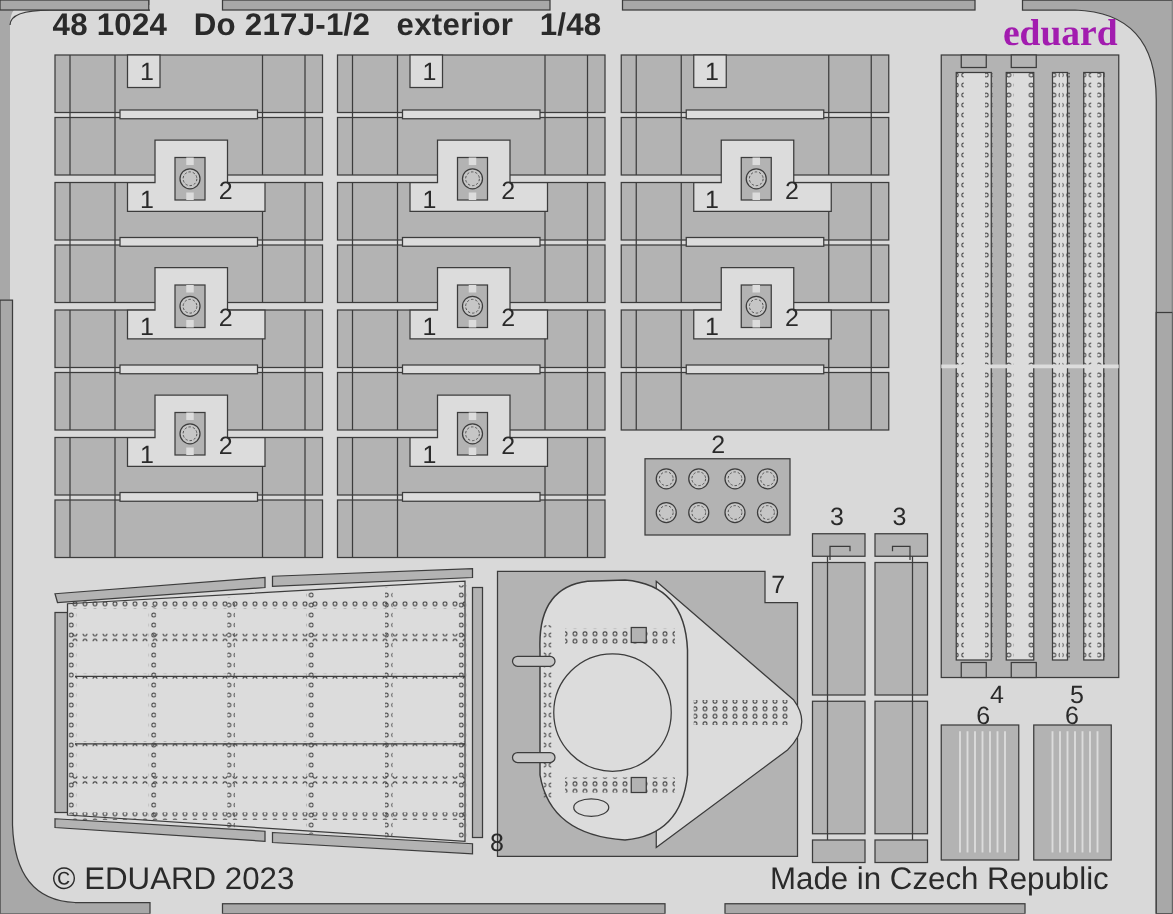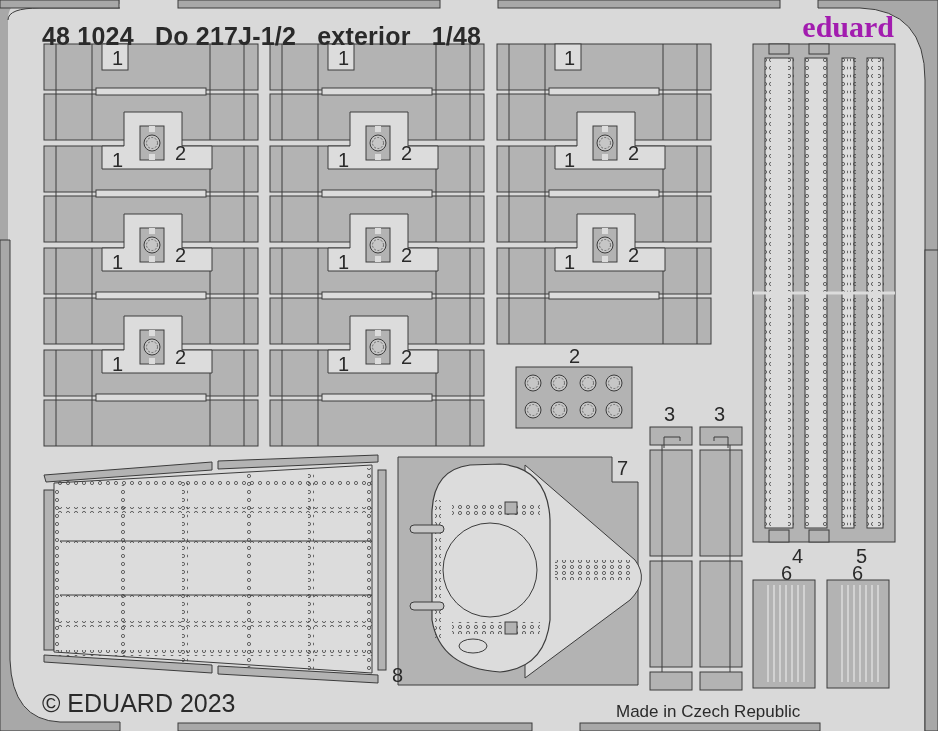--- a/index.html
+++ b/index.html
@@ -1,23 +1,23 @@
 <!DOCTYPE html>
 <html><head>
 <meta charset="utf-8">
 <style>
   html,body{margin:0;padding:0;background:#d9d9d9;}
   body{width:938px;height:731px;overflow:hidden;position:relative;font-family:"Liberation Sans",sans-serif;}
   svg{position:absolute;left:0;top:0;}
   .t{position:absolute;color:#2a2a2a;white-space:nowrap;line-height:1;}
-  .title{left:42px;top:24px;font-size:25px;font-weight:bold;letter-spacing:0.2px;}
+  .title{left:42px;top:8px;font-size:25px;font-weight:bold;letter-spacing:0.2px;}
   .title span{margin-right:14px;}
   .brand{right:44px;top:12px;font-family:"Liberation Serif",serif;font-weight:bold;font-size:30px;color:#a21caf;}
   .copyright{left:42px;top:691px;font-size:25px;}
-  .made{left:616px;top:691px;font-size:17px;margin-top:12px;}
+  .made{left:616px;top:691px;font-size:25px;}
   .lbl{position:absolute;font-size:20px;color:#2a2a2a;line-height:1;}
 </style>
 </head>
 <body>
 
 <svg width="938" height="731" viewBox="0 0 938 731">
   <defs>
     <pattern id="rivH" width="8" height="6" patternUnits="userSpaceOnUse">
       <circle cx="4" cy="3" r="1.6" fill="none" stroke="#444" stroke-width="0.8"></circle>
     </pattern>

